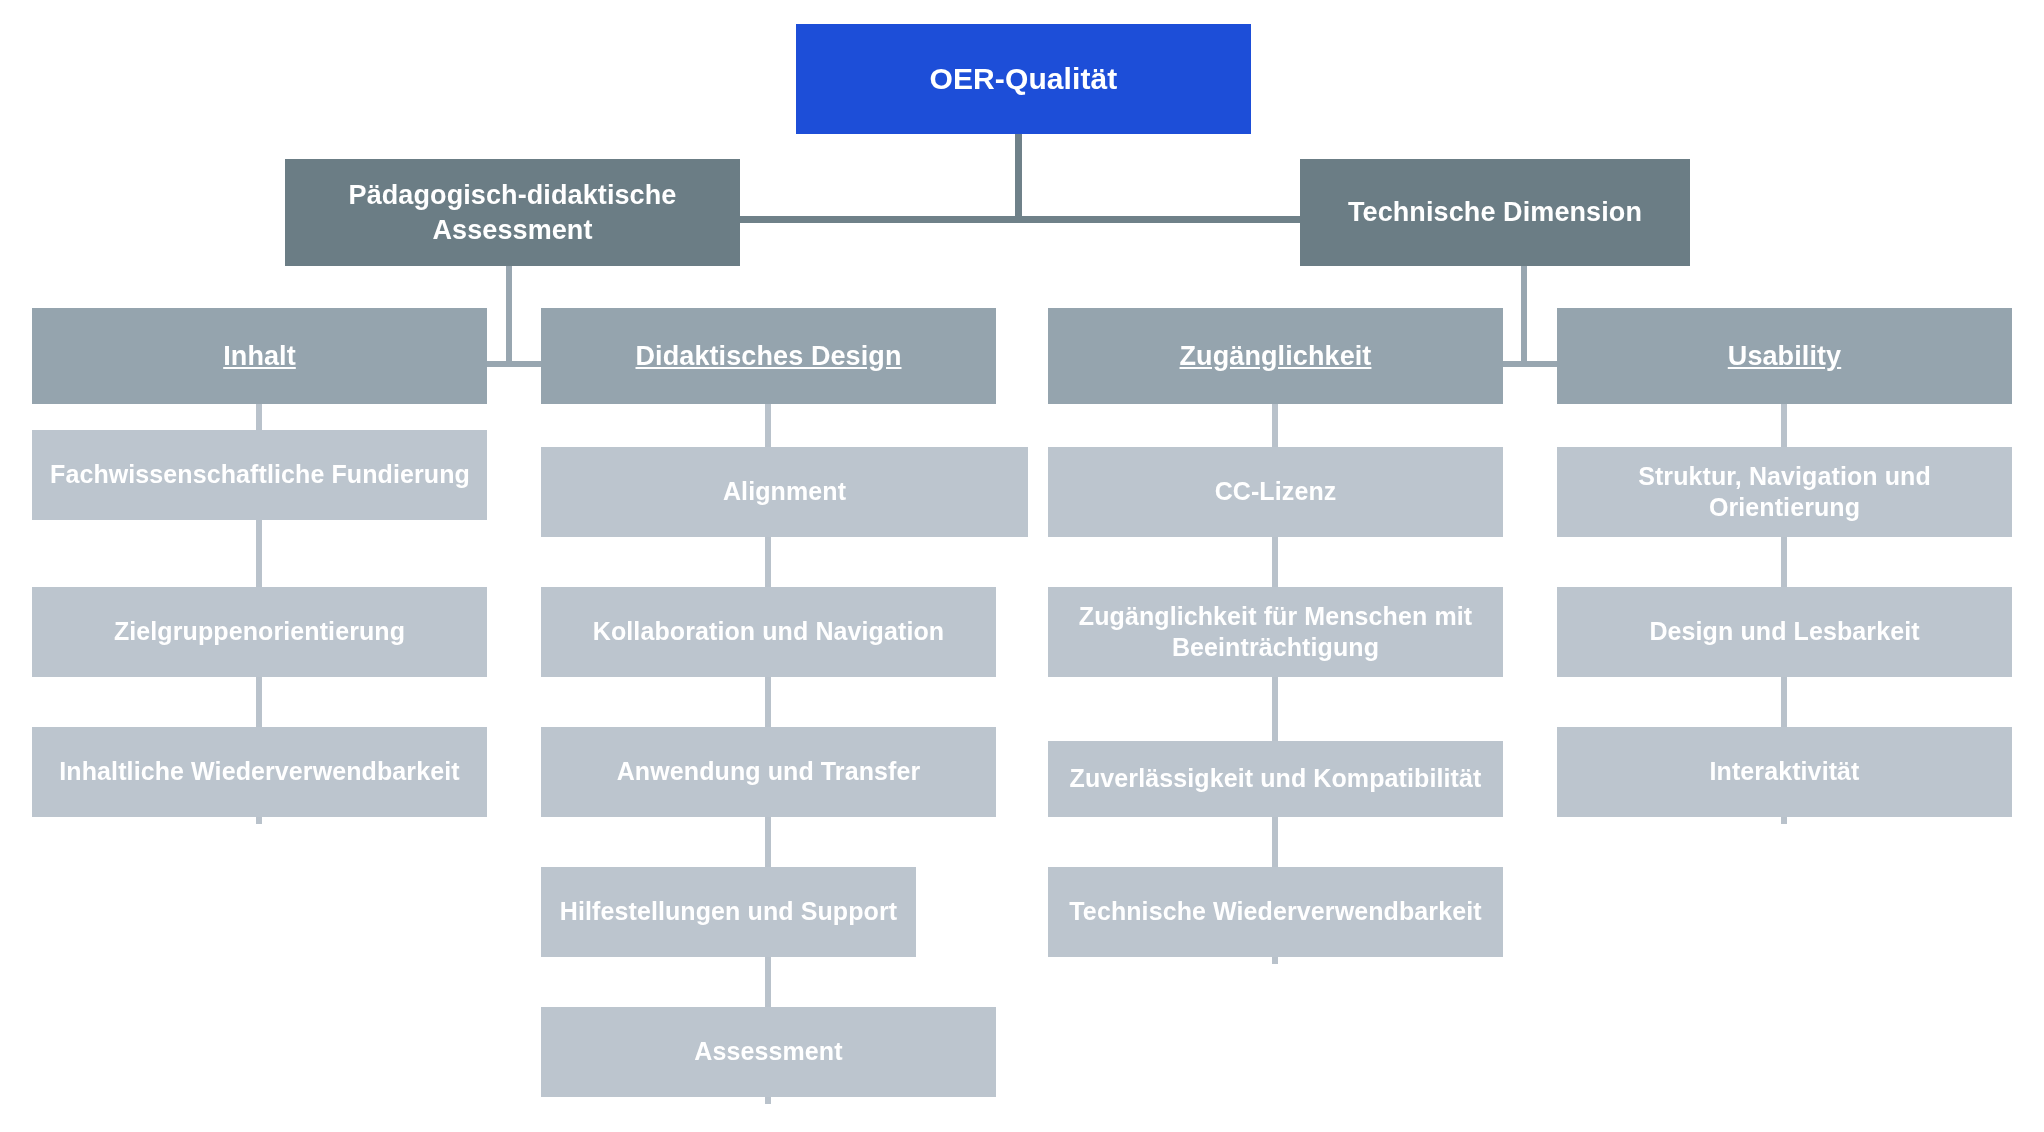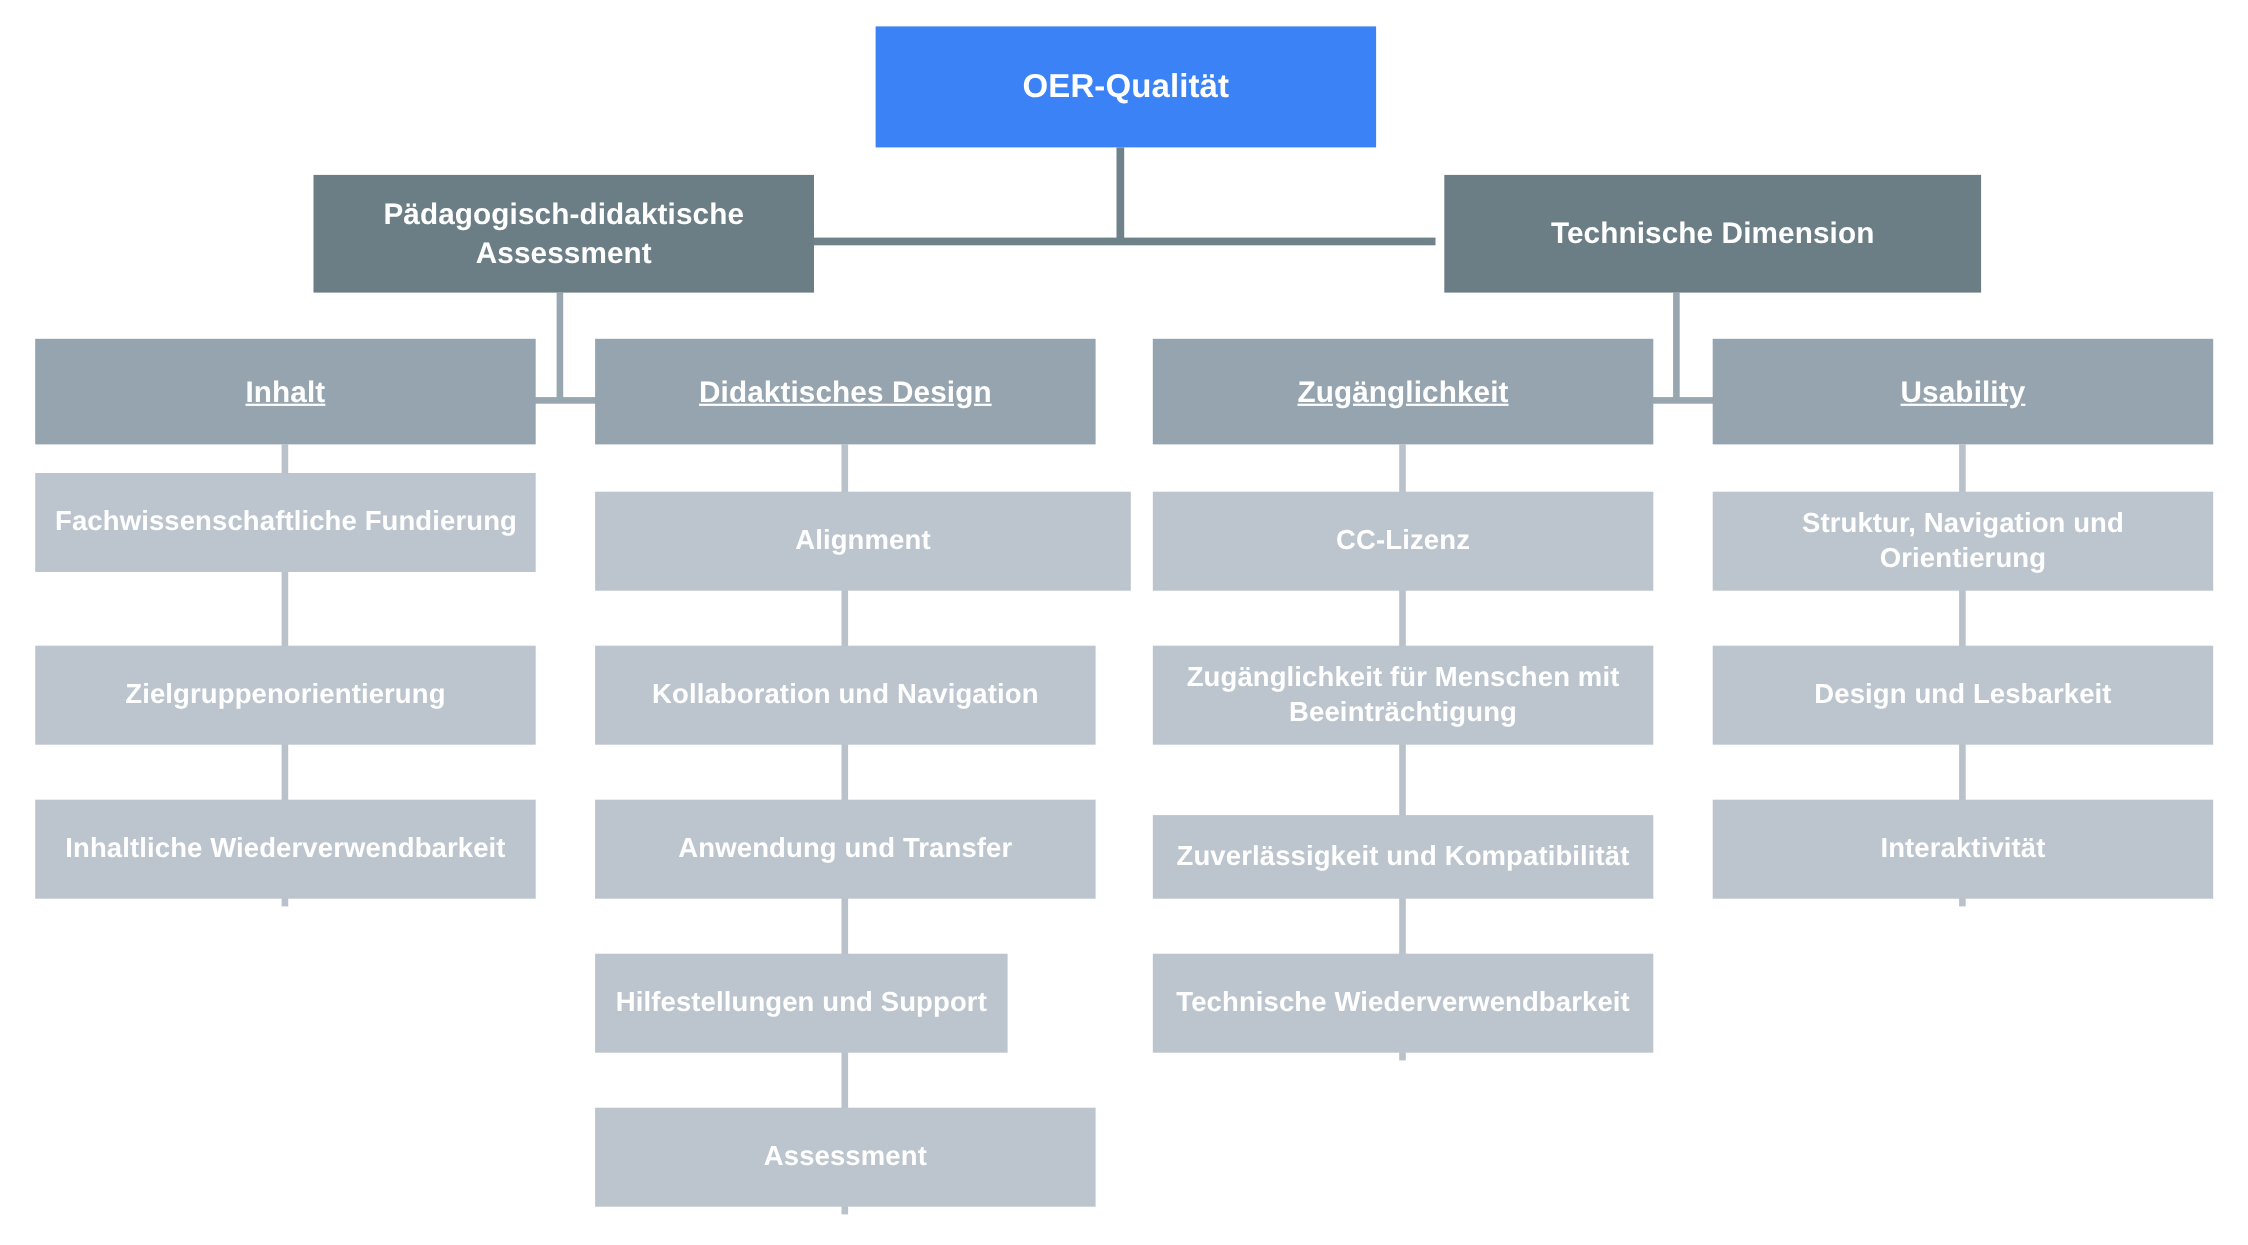--- a/index.html
+++ b/index.html
@@ -42,21 +42,21 @@
     justify-content: center;
     text-align: center;
     color: #ffffff;
     font-weight: bold;
     line-height: 1.26;
     padding: 4px 10px;
     letter-spacing: .1px;
   }
 
   .level-root {
-    background: #3b82f6;
+    background: #1d4ed8;
     font-size: 30px;
   }
   .level-dim {
     background: #6b7d85;
     font-size: 27px;
   }
   .level-cat {
     background: #95a4ae;
     font-size: 27px;
     text-decoration: underline;
@@ -95,21 +95,21 @@
   <div class="conn-light" style="left:1781px; top:404px; width:6px; height:420px;"></div>
 
   <div class="node level-root" style="left:796px; top:24px; width:455px; height:110px;">
     <span>OER-Qualität</span>
   </div>
 
   <div class="node level-dim" style="left:285px; top:159px; width:455px; height:107px;">
     <span>Pädagogisch-didaktische Assessment</span>
   </div>
 
-  <div class="node level-dim" style="left:1300px; top:159px; width:488px; height:107px;margin-left:13px;">
+  <div class="node level-dim" style="left:1300px; top:159px; width:390px; height:107px;">
     <span>Technische Dimension</span>
   </div>
 
   <div class="node level-cat" style="left:32px; top:308px; width:455px; height:96px;">
     <span>Inhalt</span>
   </div>
 
   <div class="node level-cat" style="left:541px; top:308px; width:455px; height:96px;">
     <span>Didaktisches Design</span>
   </div>

